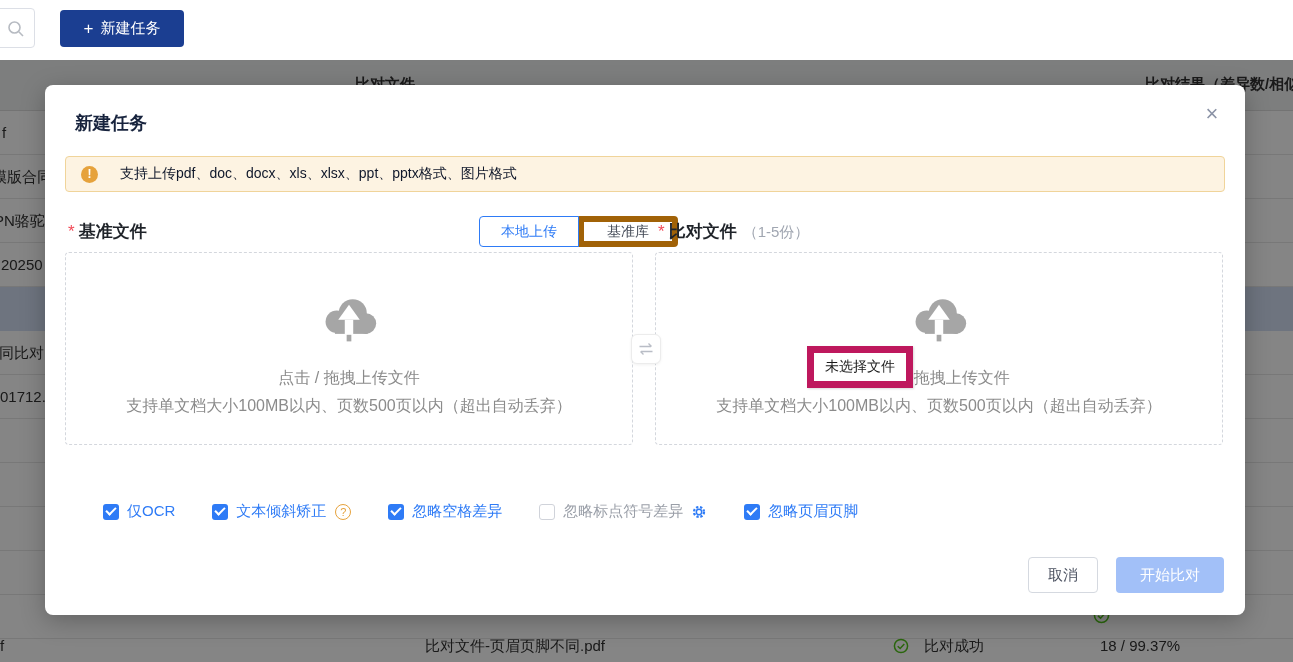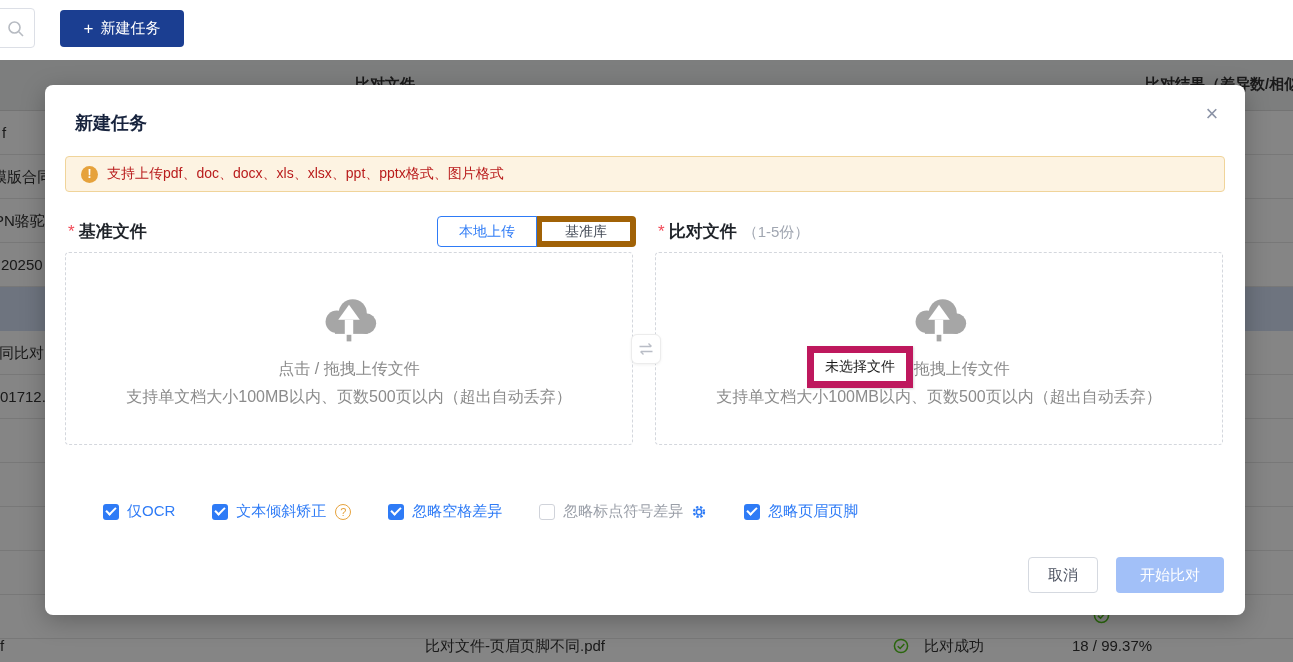--- a/index.html
+++ b/index.html
@@ -38,41 +38,41 @@
   .modal { position:absolute; left:45px; top:85px; width:1200px; height:530px; background:#fff;
     border-radius:8px; box-shadow:0 6px 24px rgba(0,0,0,0.25); z-index:10; }
   .modal-title { position:absolute; left:30px; top:26px; font-size:18px; font-weight:600; color:#17233d; }
   .modal-close { position:absolute; right:20px; top:16px; width:26px; height:26px; border:none; background:none;
     font-size:22px; color:#8b93a6; cursor:pointer; line-height:26px; text-align:center; font-family:inherit; }
 
   .alert { position:absolute; left:20px; top:71px; width:1160px; height:36px; background:#fdf3e2;
     border:1px solid #f0d49a; border-radius:4px; display:flex; align-items:center; padding-left:15px; gap:9px; }
   .alert-icon { width:17px; height:17px; border-radius:50%; background:#e6a23c; color:#fff; font-size:12px;
     font-weight:bold; display:flex; align-items:center; justify-content:center; flex:none; }
-  .alert-text { font-size:14px; color:#b91c1c; }
+  .alert-text { font-size:14px; color:#0f172a;margin-left:13px; }
 
   .sec-label { position:absolute; top:131px; height:31px; line-height:31px; font-size:17px; font-weight:bold; color:#1f2329; white-space:nowrap; }
   .sec-label .star { color:#f24957; margin-right:4px; font-weight:normal; }
   .sec-label .hint { font-weight:normal; color:#a0a6b1; font-size:15px; margin-left:6px; }
   .label-base { left:23px; }
   .label-compare { left:613px; }
 
-  .tabs { position:absolute; left:368px; top:131px; display:flex;padding-left:24px; }
+  .tabs { position:absolute; left:410px; top:131px; display:flex;padding-left:24px; }
   .tab { width:100px; height:31px; background:#fff; font-size:14px; cursor:pointer; font-family:inherit;
     border:6px solid #a16207; color:#434a56; }
   .tab:first-child { border-radius:4px 0 0 4px; }
   .tab:last-child { border-radius:0 4px 4px 0; margin-left:-1px; }
   .tab.active { border:1px solid #2e7bf6; color:#2e7bf6; position:relative; z-index:2; }
 
   .upload-box { position:absolute; top:167px; width:568px; height:193px; border:1px dashed #d4d7dd;
     border-radius:4px; background:#fff; display:flex; flex-direction:column; align-items:center;
     padding-top:38px; cursor:pointer; }
   .upload-left { left:20px; }
   .upload-right { left:610px; }
-  .upload-line1 { font-size:16px; color:#8b8b8b; margin-top:16px; }
+  .upload-line1 { font-size:16px; color:#8b8b8b; margin-top:25px; }
   .upload-line2 { font-size:16px; color:#8b8b8b; margin-top:7px; }
 
   .swap-btn { position:absolute; left:586px; top:249px; width:30px; height:30px; background:#fff;
     border:1px solid #ececec; border-radius:6px; box-shadow:0 1px 3px rgba(0,0,0,0.06);
     display:flex; align-items:center; justify-content:center; cursor:pointer; z-index:12; }
 
   .file-tooltip { position:absolute; left:762px; top:261px; padding:5px 11px; background:#fff;
     border:7px solid #be185d; font-size:14px; color:#1a1a1a; white-space:nowrap; z-index:15;
     box-shadow:1px 1px 2px rgba(0,0,0,0.15); }
 
@@ -138,21 +138,21 @@
     <div class="bottom-row">
       <span class="cell" style="left:0px">f</span>
       <span class="cell" style="left:425px">比对文件-页眉页脚不同.pdf</span>
       <span class="cell status-cell" style="left:893px">
         <svg width="16" height="16" viewBox="0 0 17 17">
           <circle cx="8.5" cy="8.5" r="7" fill="none" stroke="#52c41a" stroke-width="1.6"></circle>
           <polyline points="5,8.8 7.6,11.2 12,6.3" fill="none" stroke="#52c41a" stroke-width="1.6"></polyline>
         </svg>
         <span>比对成功</span>
       </span>
-      <span class="cell" style="left:1072px">18 / 99.37%</span>
+      <span class="cell" style="left:1100px">18 / 99.37%</span>
     </div>
   </div>
 
   <div class="overlay"></div>
 
   <div class="modal">
     <div class="modal-title">新建任务</div>
     <button class="modal-close">×</button>
 
     <div class="alert">

